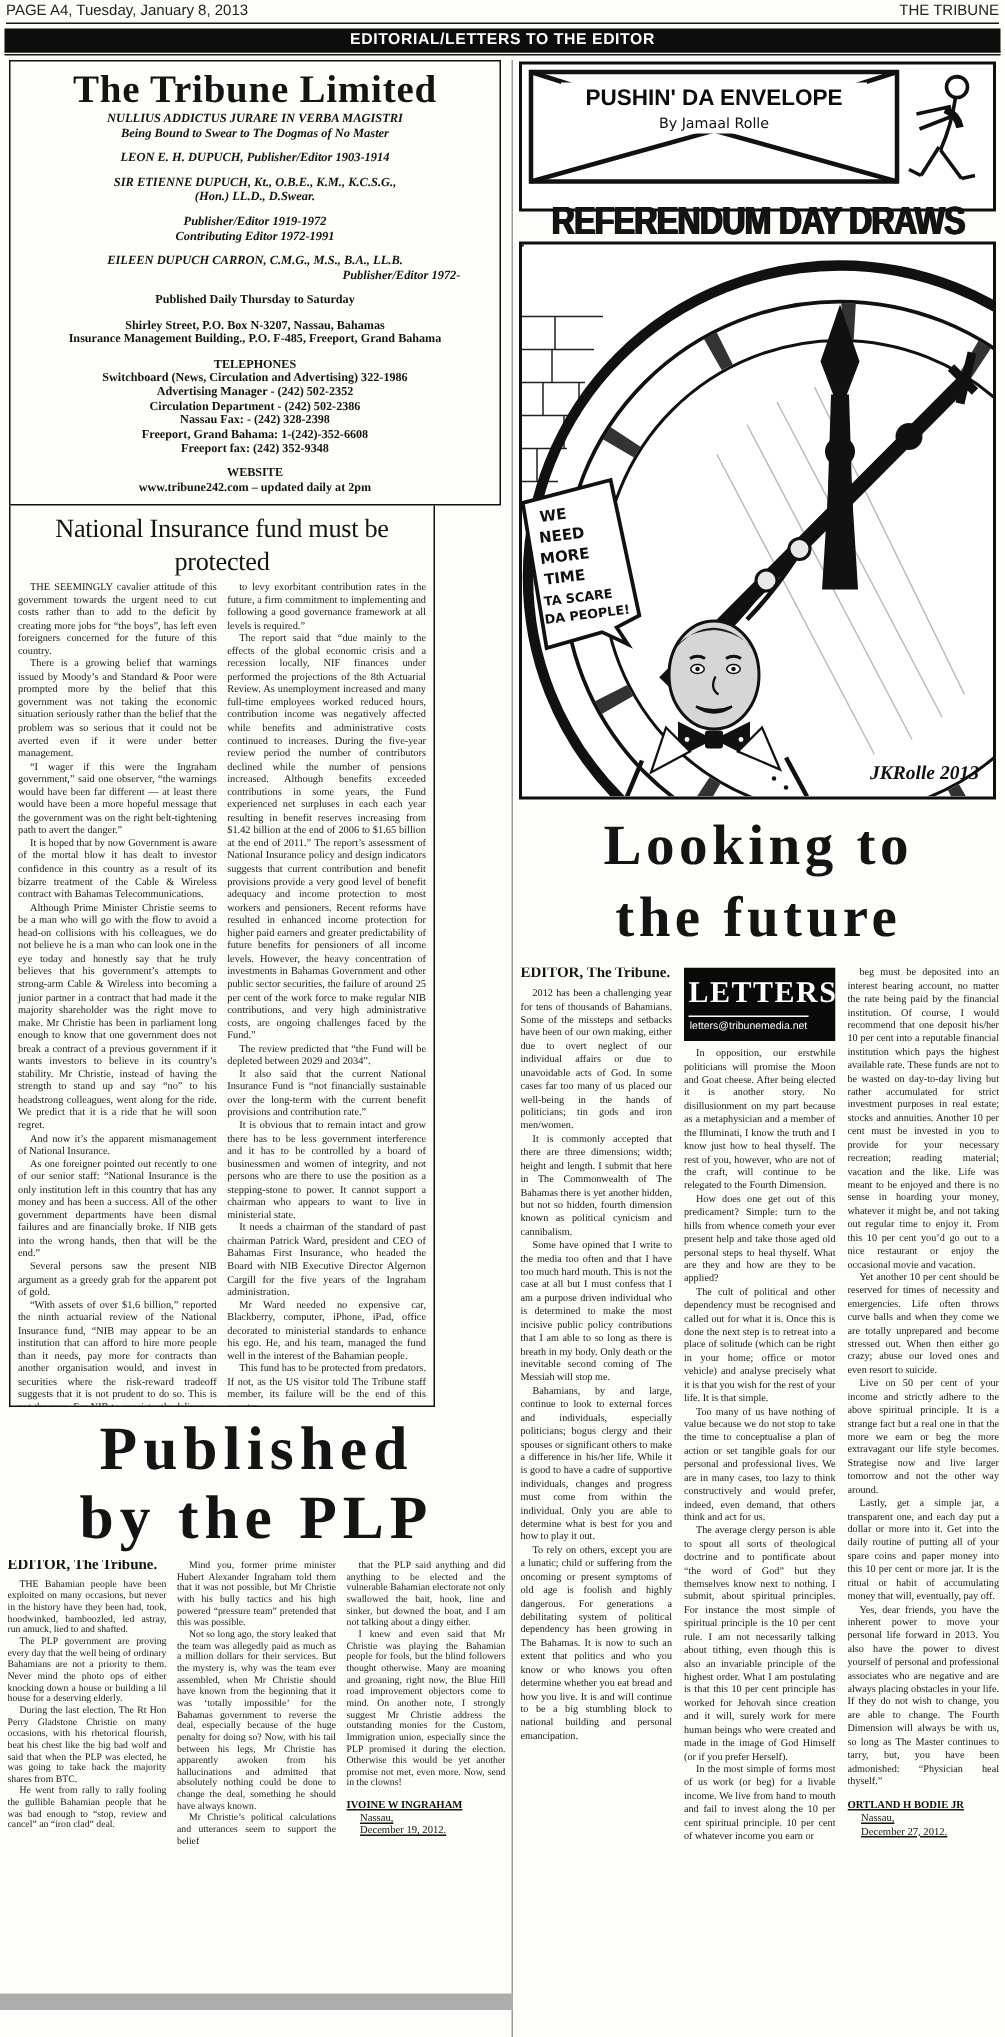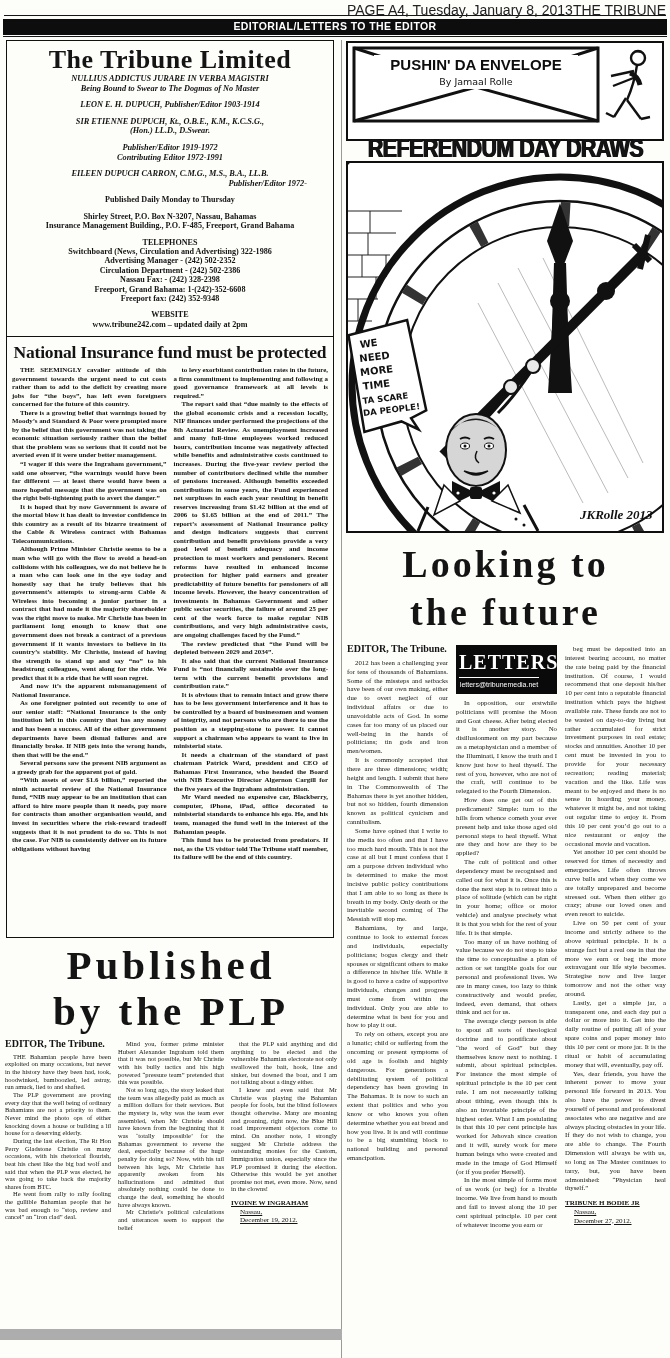--- a/index.html
+++ b/index.html
@@ -1,38 +1,38 @@
 <!DOCTYPE html>
 <html><head>
 <meta charset="utf-8">
 <style>
   html,body{margin:0;padding:0;}
   body{width:670px;height:1358px;background:#fdfdfa;position:relative;color:#141414;
        font-family:"Liberation Serif",serif;overflow:hidden;}
   .abs{position:absolute;}
 
   
-  #top-strip{left:4px;top:2px;width:662px;height:13px;display:flex;justify-content:flex-end;
-    font-family:"Liberation Sans",sans-serif;font-size:14px;color:#222;border-bottom:1.5px solid #161616;}
+  #top-strip{left:4px;top:2px;width:662px;height:13px;display:flex;justify-content:space-between;
+    font-family:"Liberation Sans",sans-serif;font-size:10px;color:#222;border-bottom:1.5px solid #161616;}
   #section-bar{left:3px;top:19px;width:664px;height:15px;background:#0d0d0d;color:#fff;
     font-family:"Liberation Sans",sans-serif;font-weight:bold;font-size:10.5px;text-align:center;
     line-height:15px;letter-spacing:.4px;border-bottom:1px solid #0d0d0d;}
   #bar-underline{left:3px;top:36px;width:664px;height:1px;background:#161616;}
   #divider-v{left:341px;top:40px;width:1px;height:1318px;background:#9a9a9a;}
 
   
   #masthead{left:6px;top:40px;width:328px;height:297px;border:1.5px solid #111;text-align:center;box-sizing:border-box;padding-top:5px;}
   .mh-title{font-size:26px;font-weight:bold;letter-spacing:.5px;line-height:28px;}
   .mh-it{font-style:italic;font-weight:bold;font-size:8.3px;line-height:9.6px;}
   .mh-b{font-weight:bold;font-size:8.1px;line-height:9.4px;}
   .mh-gap{height:7px;}
   .mh-right{text-align:right;padding-right:26px;}
 
   
-  #editorial{left:6px;top:337px;width:328px;height:601px;border:1.5px solid #111;border-top:none;box-sizing:border-box;overflow:hidden;font-weight:bold;}
+  #editorial{left:6px;top:337px;width:284px;height:601px;border:1.5px solid #111;border-top:none;box-sizing:border-box;overflow:hidden;}
   .ed-headline{font-size:17.5px;text-align:center;letter-spacing:-.2px;line-height:22px;margin:4px 0 3px 0;}
   .ed-cols{display:flex;gap:7px;padding:0 5px;height:560px;overflow:hidden;}
   .ed-col{flex:1;font-size:6.9px;line-height:8.55px;text-align:justify;}
   .para{margin:0;text-indent:8px;}
 
   
   #hw-headline{left:4px;top:942px;width:334px;text-align:center;font-weight:bold;
     font-size:41px;line-height:46px;letter-spacing:4px;}
   #hw-cols{left:5px;top:1040px;width:332px;height:287px;display:flex;gap:7px;overflow:hidden;}
   .hw-col{flex:1;font-size:6.5px;line-height:7.65px;text-align:justify;}
@@ -82,21 +82,21 @@
   <div class="mh-gap"></div>
   <div class="mh-it">SIR ETIENNE DUPUCH, Kt., O.B.E., K.M., K.C.S.G.,</div>
   <div class="mh-it">(Hon.) LL.D., D.Swear.</div>
   <div class="mh-gap"></div>
   <div class="mh-it">Publisher/Editor 1919-1972</div>
   <div class="mh-it">Contributing Editor 1972-1991</div>
   <div class="mh-gap"></div>
   <div class="mh-it">EILEEN DUPUCH CARRON, C.M.G., M.S., B.A., LL.B.</div>
   <div class="mh-it mh-right">Publisher/Editor 1972-</div>
   <div class="mh-gap"></div>
-  <div class="mh-b">Published Daily Monday to Thursday</div>
+  <div class="mh-b">Published Daily Thursday to Saturday</div>
   <div class="mh-gap"></div>
   <div class="mh-b">Shirley Street, P.O. Box N-3207, Nassau, Bahamas</div>
   <div class="mh-b">Insurance Management Building., P.O. F-485, Freeport, Grand Bahama</div>
   <div class="mh-gap"></div>
   <div class="mh-b">TELEPHONES</div>
   <div class="mh-b">Switchboard (News, Circulation and Advertising) 322-1986</div>
   <div class="mh-b">Advertising Manager - (242) 502-2352</div>
   <div class="mh-b">Circulation Department - (242) 502-2386</div>
   <div class="mh-b">Nassau Fax: - (242) 328-2398</div>
   <div class="mh-b">Freeport, Grand Bahama: 1-(242)-352-6608</div>
@@ -297,17 +297,17 @@
 
 <div class="abs lcol" id="lcol3">
   <div>
       <p class="para">beg must be deposited into an interest bearing account, no matter the rate being paid by the financial institution. Of course, I would recommend that one deposit his/her 10 per cent into a reputable financial institution which pays the highest available rate. These funds are not to be wasted on day-to-day living but rather accumulated for strict investment purposes in real estate; stocks and annuities. Another 10 per cent must be invested in you to provide for your necessary recreation; reading material; vacation and the like. Life was meant to be enjoyed and there is no sense in hoarding your money, whatever it might be, and not taking out regular time to enjoy it. From this 10 per cent you’d go out to a nice restaurant or enjoy the occasional movie and vacation.</p>
       <p class="para">Yet another 10 per cent should be reserved for times of necessity and emergencies. Life often throws curve balls and when they come we are totally unprepared and become stressed out. When then either go crazy; abuse our loved ones and even resort to suicide.</p>
       <p class="para">Live on 50 per cent of your income and strictly adhere to the above spiritual principle. It is a strange fact but a real one in that the more we earn or beg the more extravagant our life style becomes. Strategise now and live larger tomorrow and not the other way around.</p>
       <p class="para">Lastly, get a simple jar, a transparent one, and each day put a dollar or more into it. Get into the daily routine of putting all of your spare coins and paper money into this 10 per cent or more jar. It is the ritual or habit of accumulating money that will, eventually, pay off.</p>
       <p class="para">Yes, dear friends, you have the inherent power to move your personal life forward in 2013. You also have the power to divest yourself of personal and professional associates who are negative and are always placing obstacles in your life. If they do not wish to change, you are able to change. The Fourth Dimension will always be with us, so long as The Master continues to tarry, but, you have been admonished: “Physician heal thyself.”</p>
     </div>
   <div class="sig">
-    <div>TRIBUNE H BODIE JR</div>
+    <div>ORTLAND H BODIE JR</div>
     <div class="sig-sub">Nassau,</div>
     <div class="sig-sub">December 27, 2012.</div>
   </div>
 </div>
 
 </body></html>

